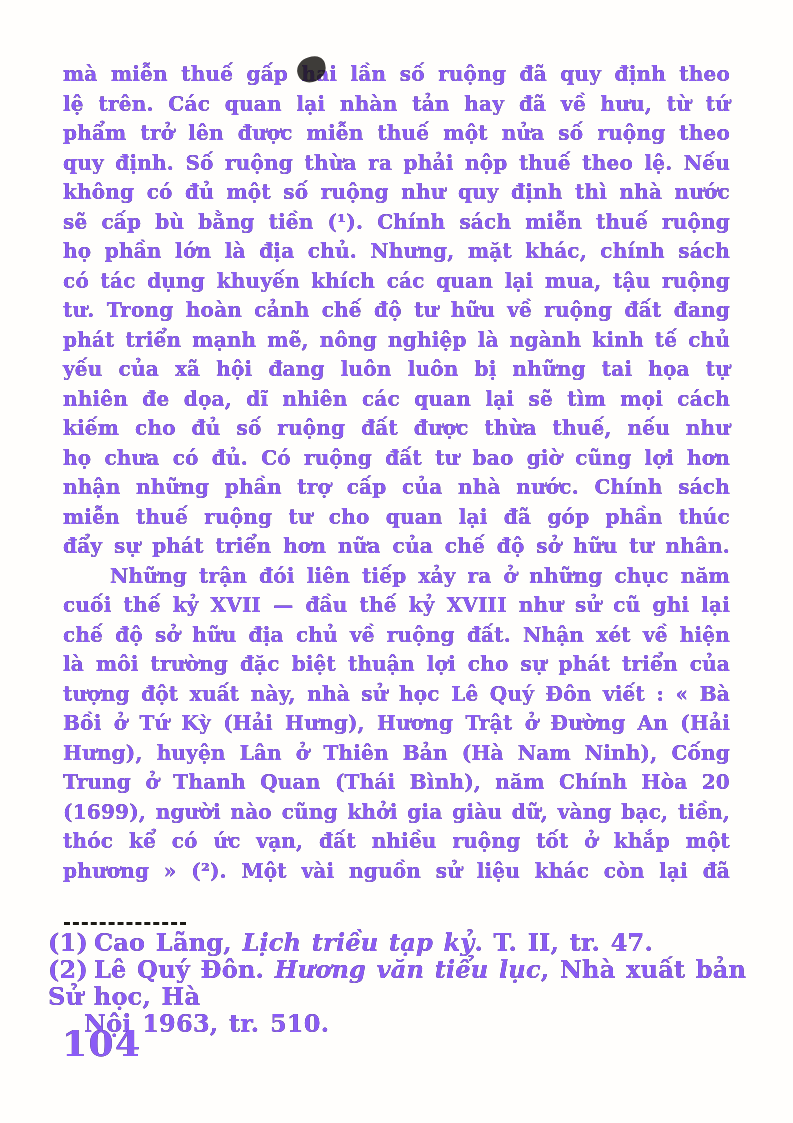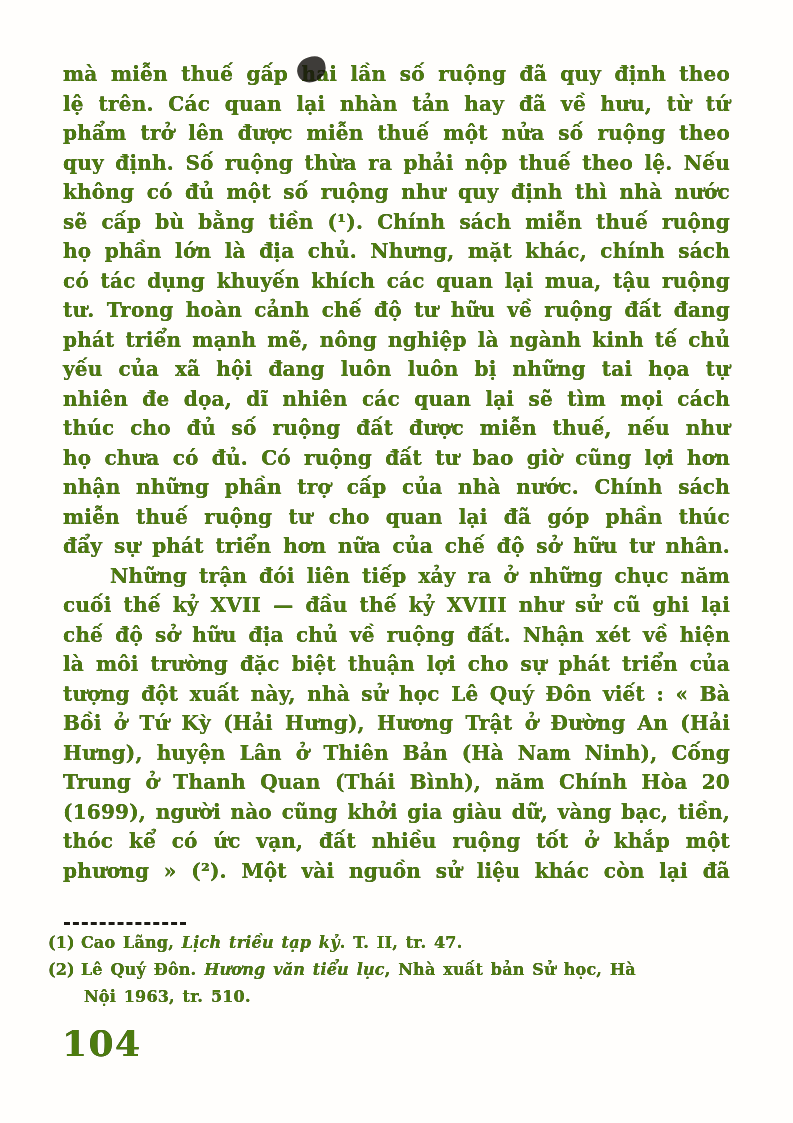--- a/index.html
+++ b/index.html
@@ -6,21 +6,21 @@
     margin: 0;
     padding: 0;
     background: #ffffff;
   }
   .page {
     position: relative;
     width: 793px;
     height: 1123px;
     background: #fffefc;
     font-family: "DejaVu Serif", serif;
-    color: #4d7c0f;
+    color: #8b5cf6;
     overflow: hidden;
   }
   
   .text-block {
     position: absolute;
     left: 63px;
     top: 60px;
     width: 667px;
   }
   .ln {
@@ -55,21 +55,21 @@
     top: 922px;
     width: 122px;
     border-top: 3px dashed #1c1914;
   }
   
   .footnotes {
     position: absolute;
     left: 48px;
     top: 929px;
     width: 700px;
-    font-size: 16px;
+    font-size: 24px;
     font-weight: bold;
     letter-spacing: 0.2px;
     word-spacing: 2px;
     text-shadow: 0 0 0.4px #1a1712;
   }
   .fn-line {
     line-height: 27px;
   }
   .fn-marker {
     margin-right: 6px;
@@ -102,21 +102,21 @@
     <div class="ln">phẩm trở lên được miễn thuế một nửa số ruộng theo</div>
     <div class="ln">quy định. Số ruộng thừa ra phải nộp thuế theo lệ. Nếu</div>
     <div class="ln">không có đủ một số ruộng như quy định thì nhà nước</div>
     <div class="ln">sẽ cấp bù bằng tiền (¹). Chính sách miễn thuế ruộng</div>
     <div class="ln">họ phần lớn là địa chủ. Nhưng, mặt khác, chính sách</div>
     <div class="ln">có tác dụng khuyến khích các quan lại mua, tậu ruộng</div>
     <div class="ln">tư. Trong hoàn cảnh chế độ tư hữu về ruộng đất đang</div>
     <div class="ln">phát triển mạnh mẽ, nông nghiệp là ngành kinh tế chủ</div>
     <div class="ln">yếu của xã hội đang luôn luôn bị những tai họa tự</div>
     <div class="ln">nhiên đe dọa, dĩ nhiên các quan lại sẽ tìm mọi cách</div>
-    <div class="ln">thúc cho đủ số ruộng đất được miễn thuế, nếu như</div>
+    <div class="ln">kiếm cho đủ số ruộng đất được thừa thuế, nếu như</div>
     <div class="ln">họ chưa có đủ. Có ruộng đất tư bao giờ cũng lợi hơn</div>
     <div class="ln">nhận những phần trợ cấp của nhà nước. Chính sách</div>
     <div class="ln">miễn thuế ruộng tư cho quan lại đã góp phần thúc</div>
     <div class="ln">đẩy sự phát triển hơn nữa của chế độ sở hữu tư nhân.</div>
     <div class="ln indent">Những trận đói liên tiếp xảy ra ở những chục năm</div>
     <div class="ln">cuối thế kỷ XVII — đầu thế kỷ XVIII như sử cũ ghi lại</div>
     <div class="ln">chế độ sở hữu địa chủ về ruộng đất. Nhận xét về hiện</div>
     <div class="ln">là môi trường đặc biệt thuận lợi cho sự phát triển của</div>
     <div class="ln">tượng đột xuất này, nhà sử học Lê Quý Đôn viết : « Bà</div>
     <div class="ln">Bồi ở Tứ Kỳ (Hải Hưng), Hương Trật ở Đường An (Hải</div>

